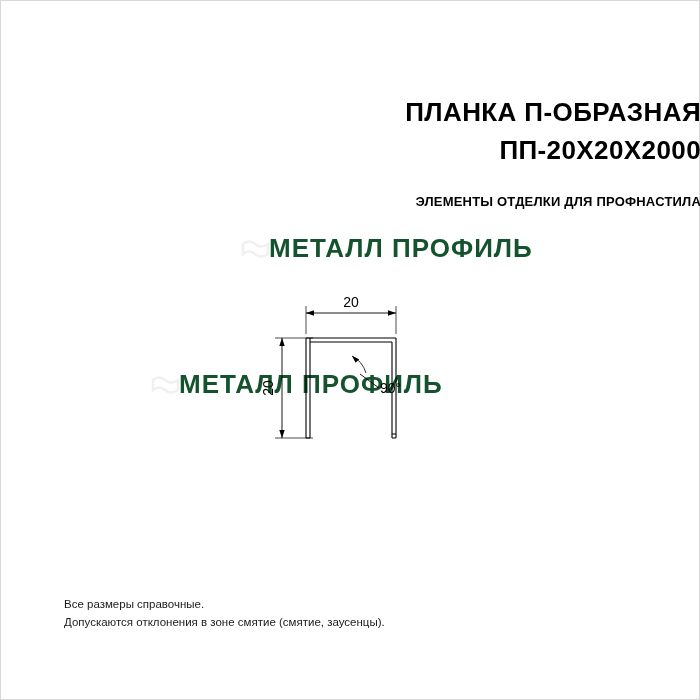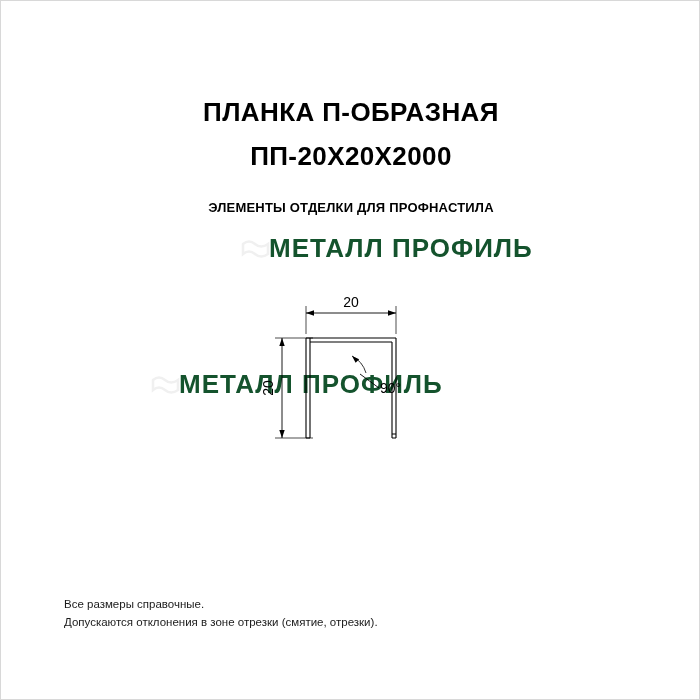--- a/index.html
+++ b/index.html
@@ -19,34 +19,34 @@
     width: 700px;
     height: 700px;
     box-sizing: border-box;
     border: 1px solid #d8d8d8;
   }
   .title-block {
     position: absolute;
     top: 96px;
     left: 0;
     width: 700px;
-    text-align: center;
+    text-align: right;
   }
   .title-line1 {
     font-size: 26px;
     font-weight: bold;
     letter-spacing: 0.4px;
     line-height: 30px;
   }
   .title-line2 {
     font-size: 26px;
     font-weight: bold;
     letter-spacing: 0.4px;
     line-height: 30px;
-    margin-top: 14px;
+    margin-top: 8px;
   }
   .subtitle {
     font-size: 13px;
     font-weight: bold;
     letter-spacing: 0.2px;
     margin-top: 29px;
   }
   .drawing-area {
     position: absolute;
     top: 200px;
@@ -142,16 +142,16 @@
       </g>
 
       <text class="dim-text" x="350" y="106" text-anchor="middle">20</text>
       <text class="dim-text" x="272" y="187" text-anchor="middle" transform="rotate(-90 272 187)">20</text>
       <text class="dim-text" x="379" y="192" text-anchor="start">90°</text>
     </svg>
   </div>
 
   <div class="notes">
     <div>Все размеры справочные.</div>
-    <div>Допускаются отклонения в зоне отрезки (смятие, отрезки).</div>
+    <div>Допускаются отклонения в зоне смятие (смятие, заусенцы).</div>
   </div>
 
 </div>
 
 </body></html>

